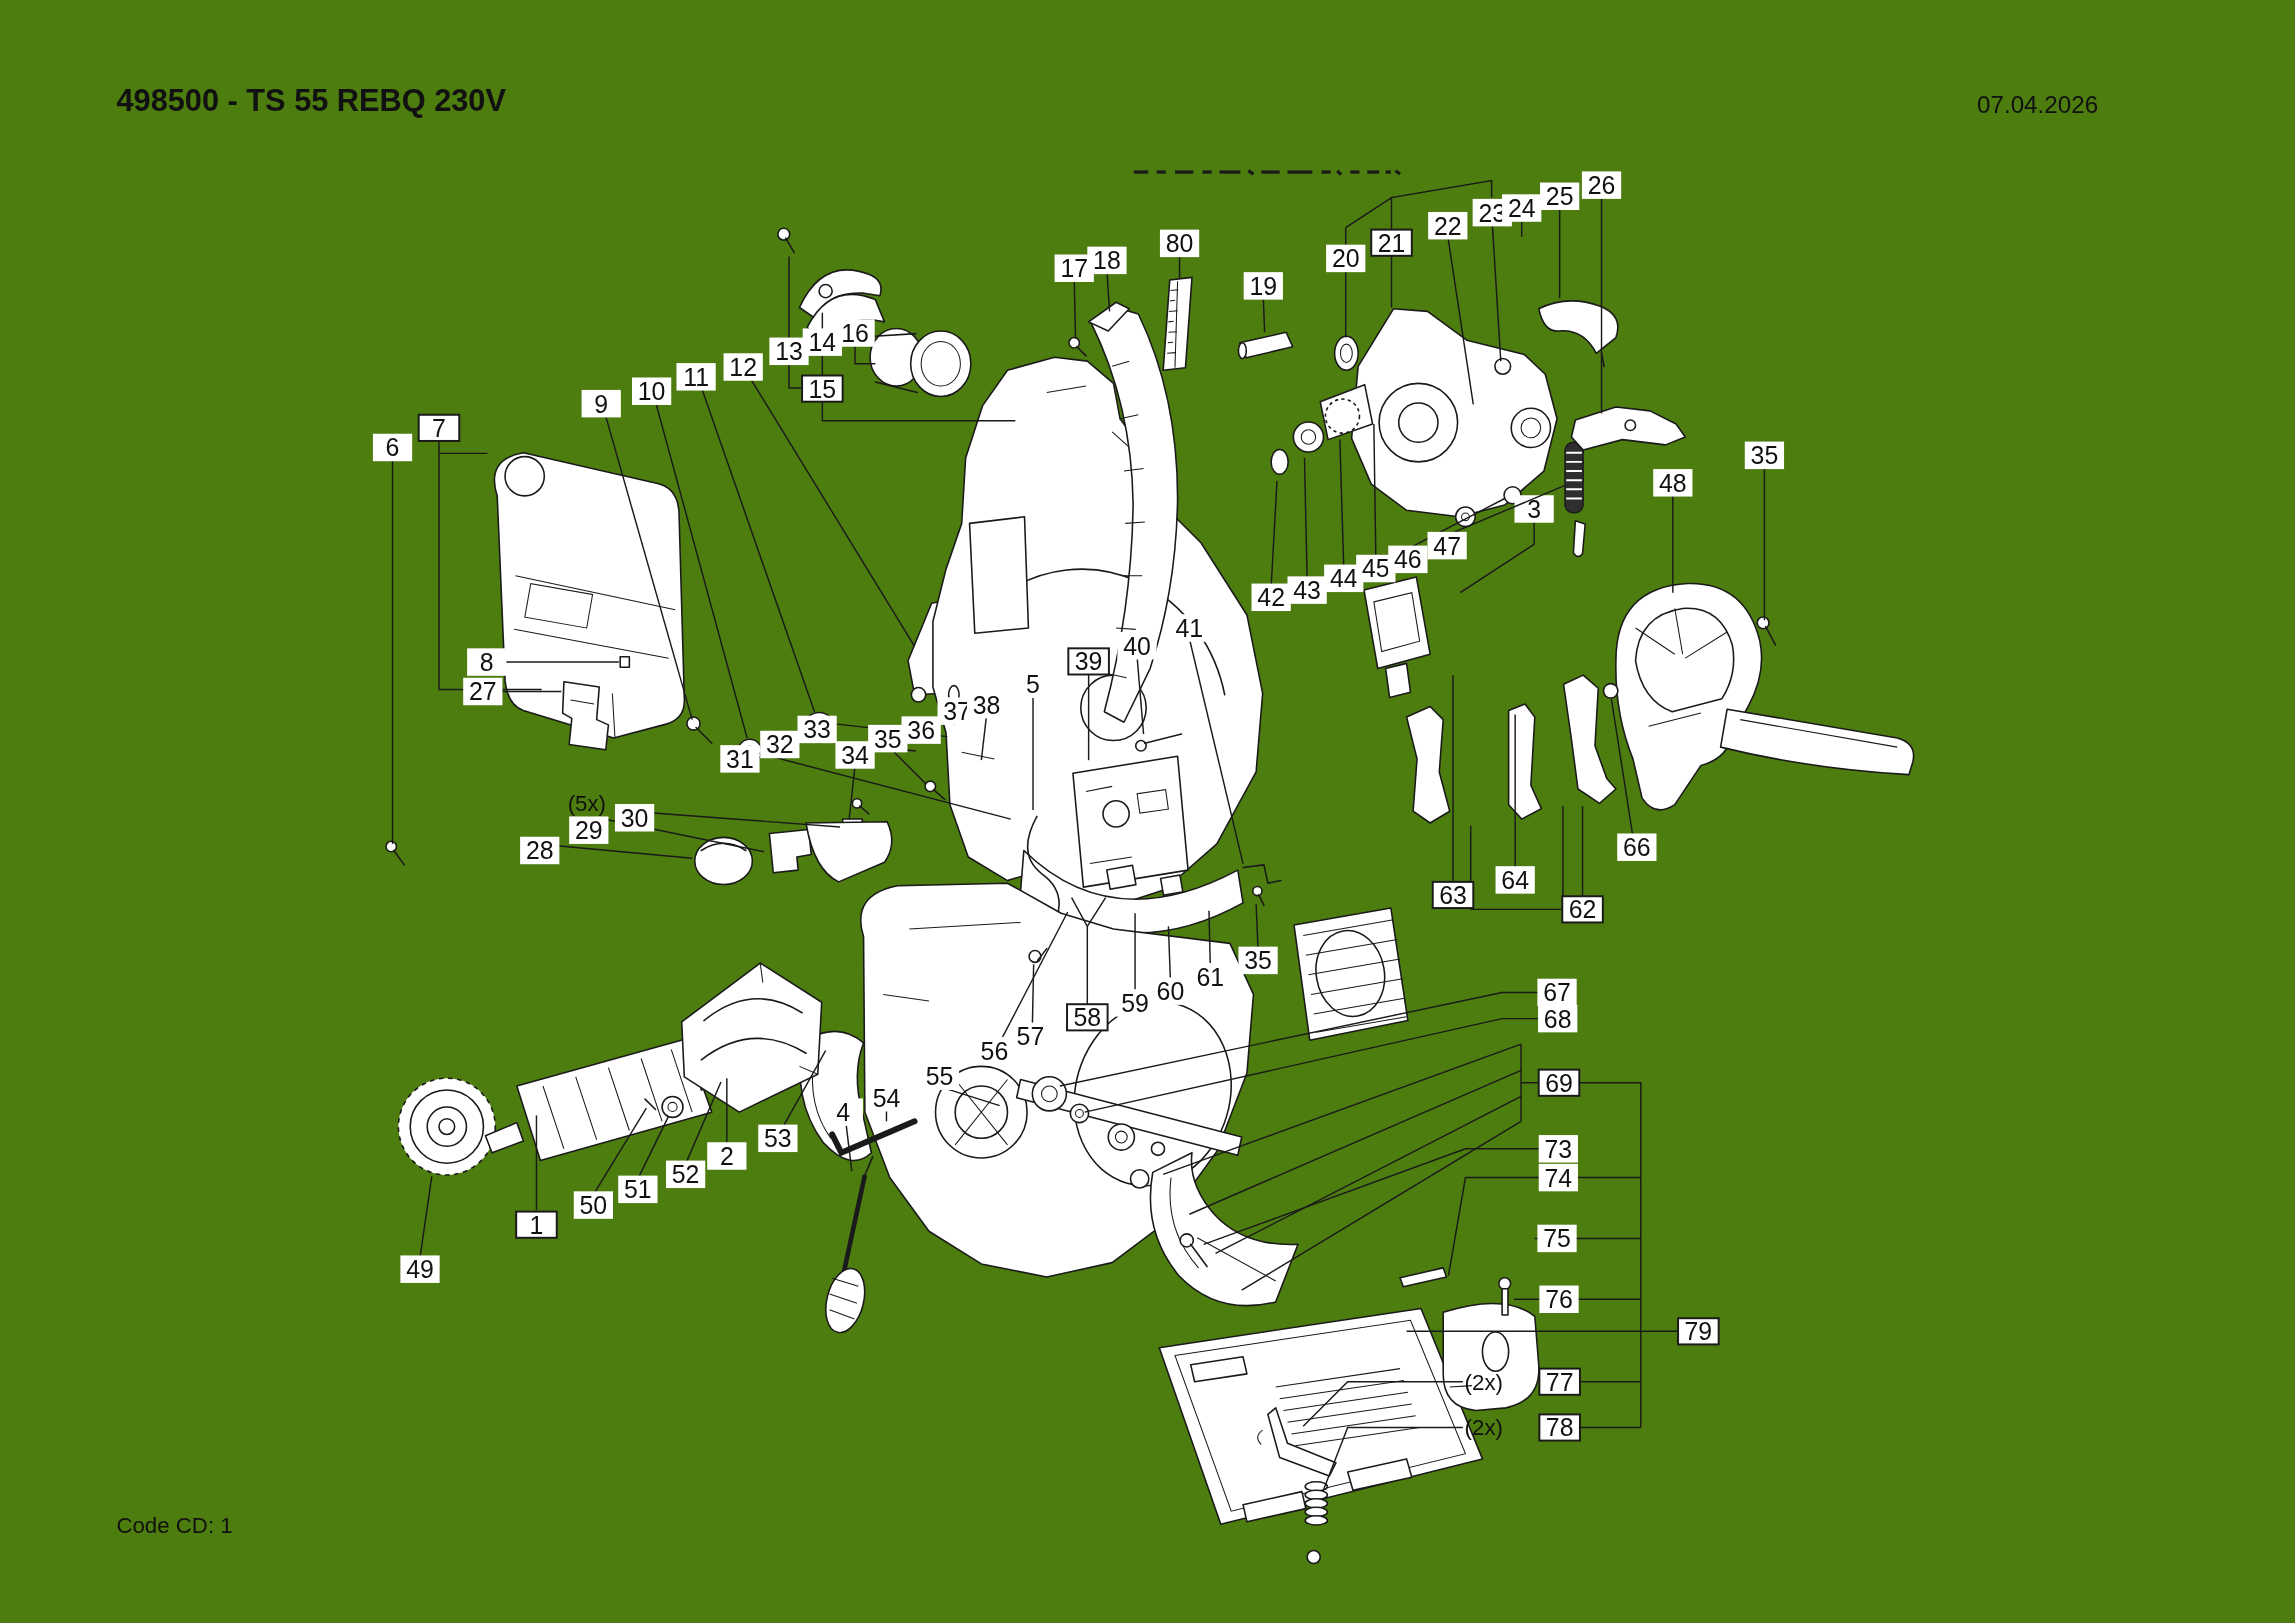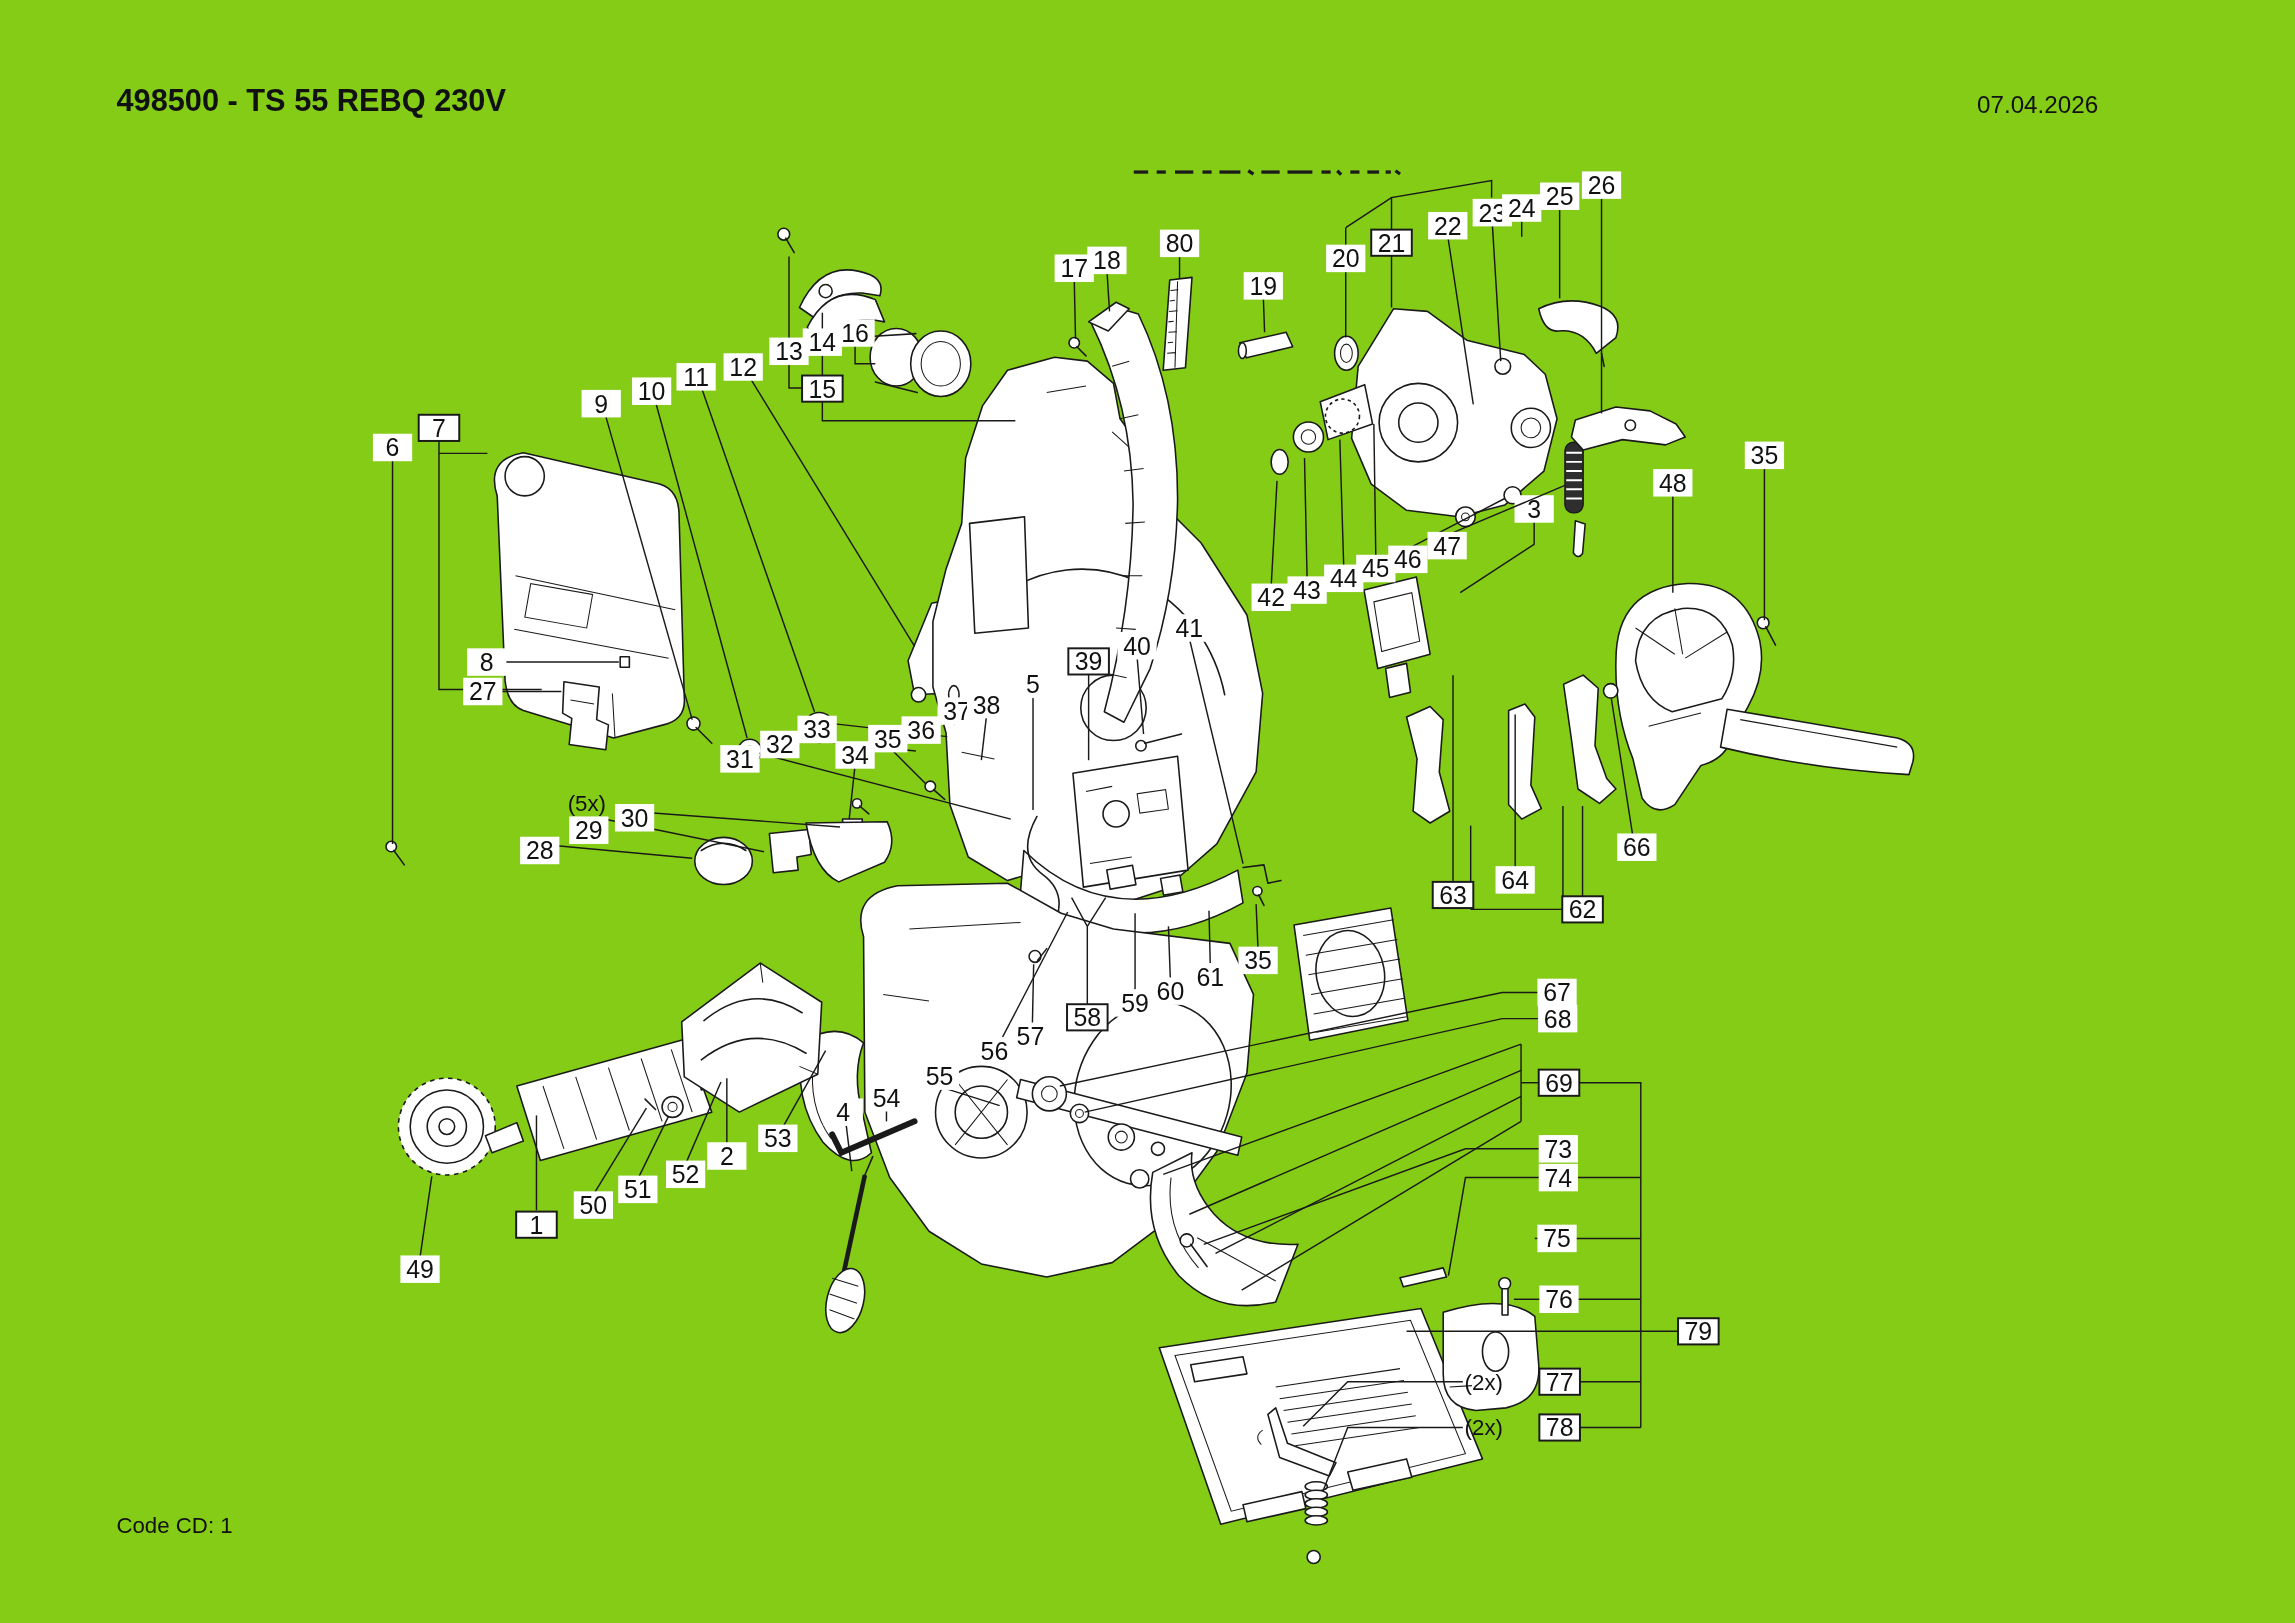--- a/index.html
+++ b/index.html
@@ -1,16 +1,16 @@
 <!DOCTYPE html>
 <html style="font-size:10.5px"><head>
 <meta charset="utf-8">
 <style>
   html,body{margin:0;padding:0;background:#e8e8e8;}
-  .page{position:relative;width:100%;aspect-ratio:3508/2481;background:#84cc16;overflow:hidden;}
+  .page{position:relative;width:100%;aspect-ratio:3508/2481;background:#4d7c0f;overflow:hidden;}
   svg{position:absolute;inset:0;width:100%;height:100%;display:block;}
   .sk{stroke:#1a1a1a;stroke-width:2.4;fill:none;stroke-linejoin:round;stroke-linecap:round;}
   .skf{stroke:#1a1a1a;stroke-width:2.4;fill:#ffffff;stroke-linejoin:round;}
   .thin{stroke:#1a1a1a;stroke-width:1.6;fill:none;}
   .dark{fill:#2e2e2e;stroke:#1a1a1a;stroke-width:2;}
   text{font-family:"Liberation Sans",sans-serif;fill:#111;}
 </style>
 </head>
 <body>
 

